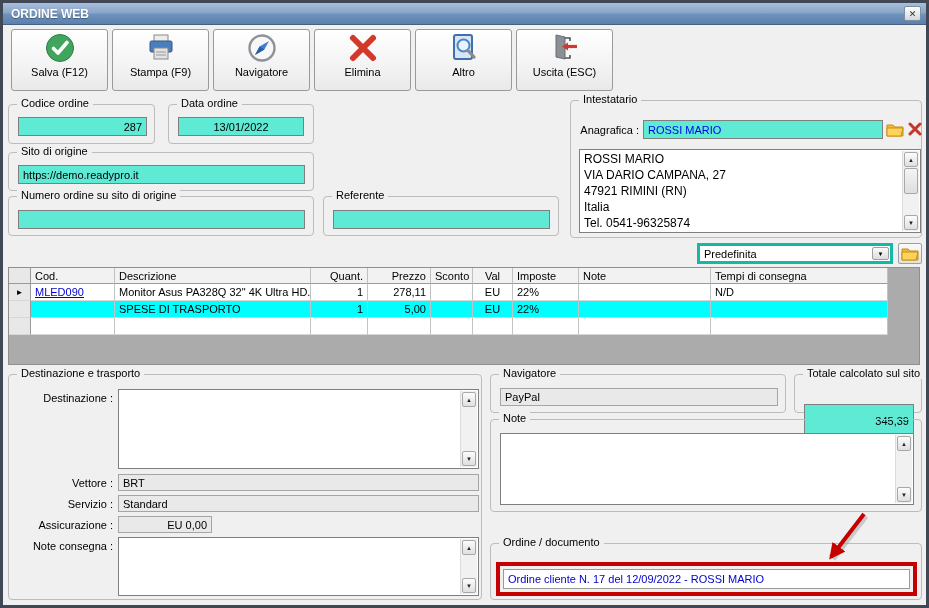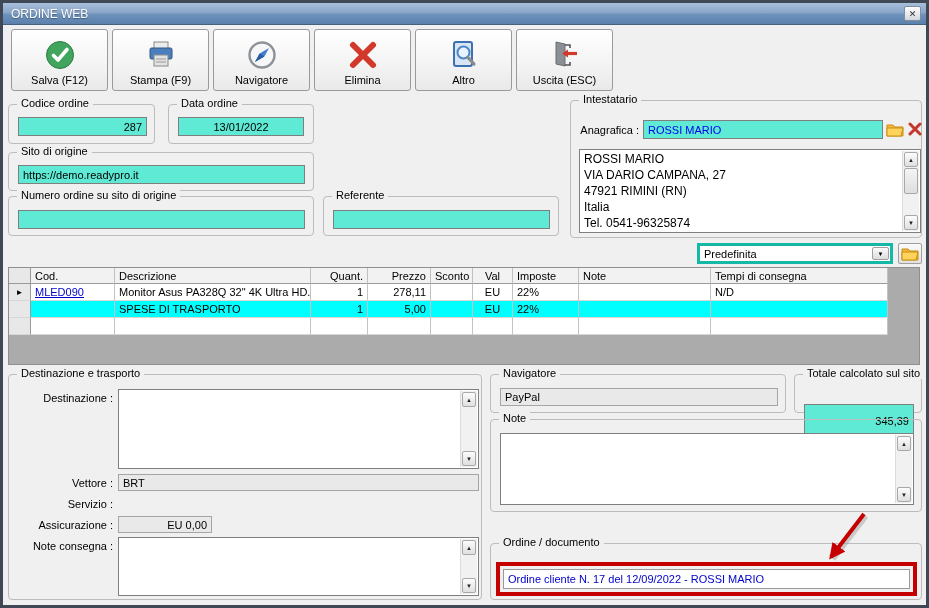--- a/index.html
+++ b/index.html
@@ -8,34 +8,34 @@
     position:relative; width:929px; height:608px;
     background:#f0f0f1; border:3px solid #3f4854; overflow:hidden;
   }
   
   .titlebar {
     position:absolute; left:0; top:0; right:0; height:22px;
     background:linear-gradient(180deg,#a9bedb 0%,#8aa6c9 45%,#6d92bc 55%,#5a80ab 100%);
     border-bottom:1px solid #46607f;
     display:flex; align-items:center; padding:0 8px;
   }
-  .titlebar .title { color:#fff; font-weight:normal; font-size:12px; text-shadow:0 1px 1px rgba(0,0,0,.35); }
+  .titlebar .title { color:#fff; font-weight:bold; font-size:12px; text-shadow:0 1px 1px rgba(0,0,0,.35); }
   .close-btn {
     position:absolute; right:5px; top:3px; width:17px; height:15px;
     background:linear-gradient(#fdfdfd,#d4d9df); border:1px solid #7f8fa2; border-radius:2px;
     display:flex; align-items:center; justify-content:center;
     font-size:9px; font-weight:bold; color:#333; cursor:pointer;
   }
   
   .toolbar { position:absolute; left:8px; top:26px; display:flex; gap:4px; }
   .tbtn {
     width:97px; height:62px; background:linear-gradient(#ffffff,#f3f3f3 60%,#e9e9e9);
     border:1px solid #9a9a9a; border-radius:3px;
     display:flex; flex-direction:column; align-items:center; justify-content:flex-end;
-    padding-bottom:4px; cursor:pointer;
+    padding-bottom:12px; cursor:pointer;
   }
   .tbtn .ico { height:38px; display:flex; align-items:center; justify-content:center; }
   .tbtn .lbl { font-size:11px; color:#000; }
   
   .group { position:absolute; border:1px solid #bcbcbc; border-radius:4px; }
   .glabel { position:absolute; top:-8px; left:8px; background:#f0f0f1; padding:0 4px; font-size:11px; color:#000; white-space:nowrap; }
   
   .tb {
     position:absolute; background:#5eead4; border:1px solid #7f7f7f;
     font-size:11px; padding:0 4px; outline:none; color:#000;
@@ -287,20 +287,21 @@
       <div class="vscroll">
         <div class="sbtn up">▲</div>
         <div class="sbtn down">▼</div>
       </div>
     </div>
 
     <span class="flabel" style="left:4px;top:102px;width:100px">Vettore :</span>
     <div class="grayfield" style="left:109px;top:99px;width:361px;height:17px">BRT</div>
 
     <span class="flabel" style="left:4px;top:123px;width:100px">Servizio :</span>
+    <div class="grayfield" style="left:109px;top:120px;width:361px;height:17px">Standard</div>
 
     <span class="flabel" style="left:4px;top:144px;width:100px">Assicurazione :</span>
     <div class="grayfield" style="left:109px;top:141px;width:94px;height:17px;justify-content:flex-end">EU 0,00</div>
 
     <span class="flabel" style="left:4px;top:165px;width:100px">Note consegna :</span>
     <div class="box" style="left:109px;top:162px;width:361px;height:59px">
       <div class="vscroll">
         <div class="sbtn up">▲</div>
         <div class="sbtn down">▼</div>
       </div>

